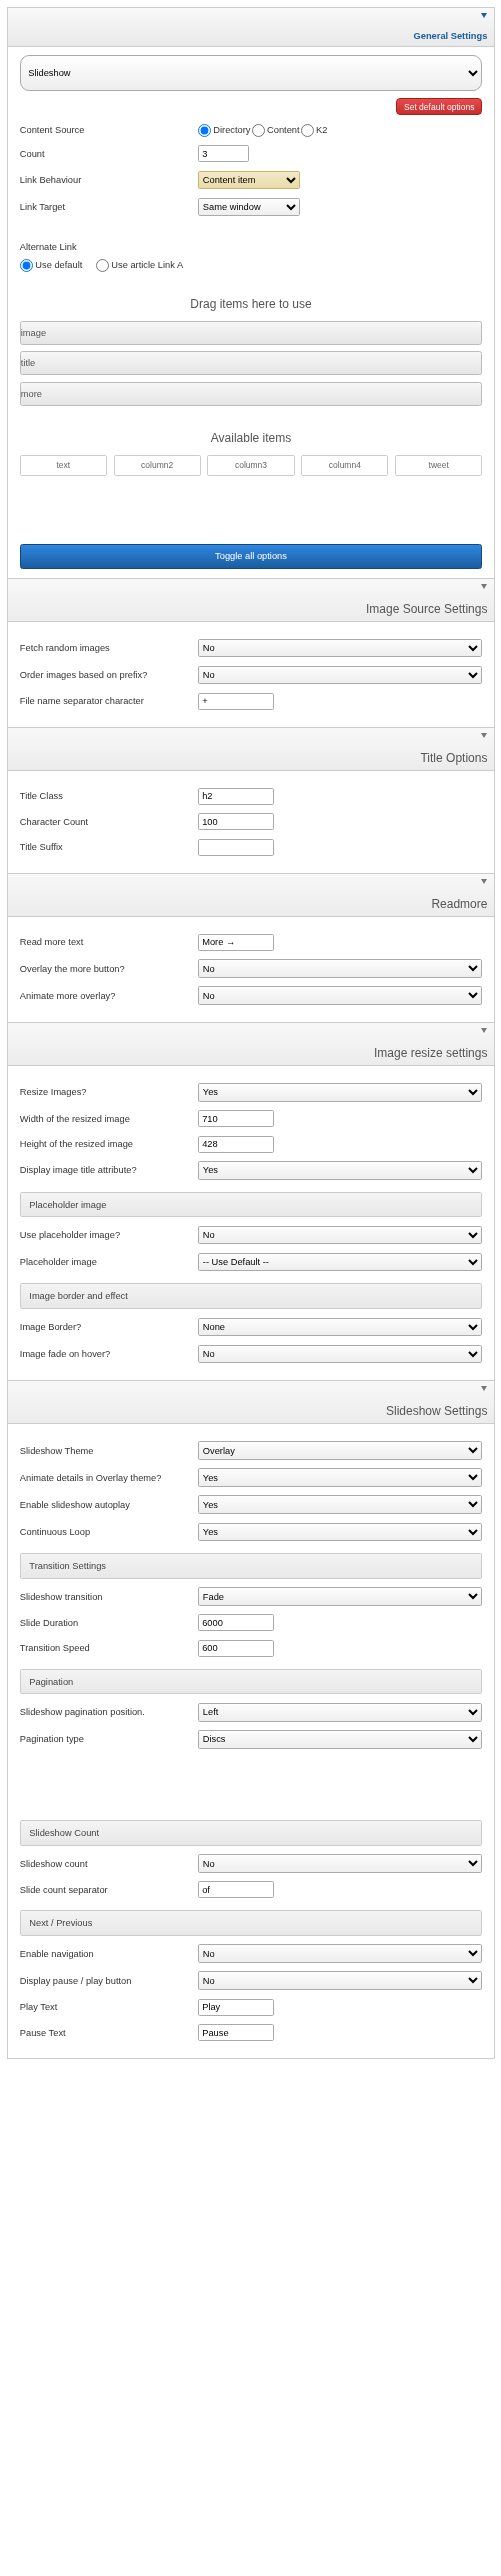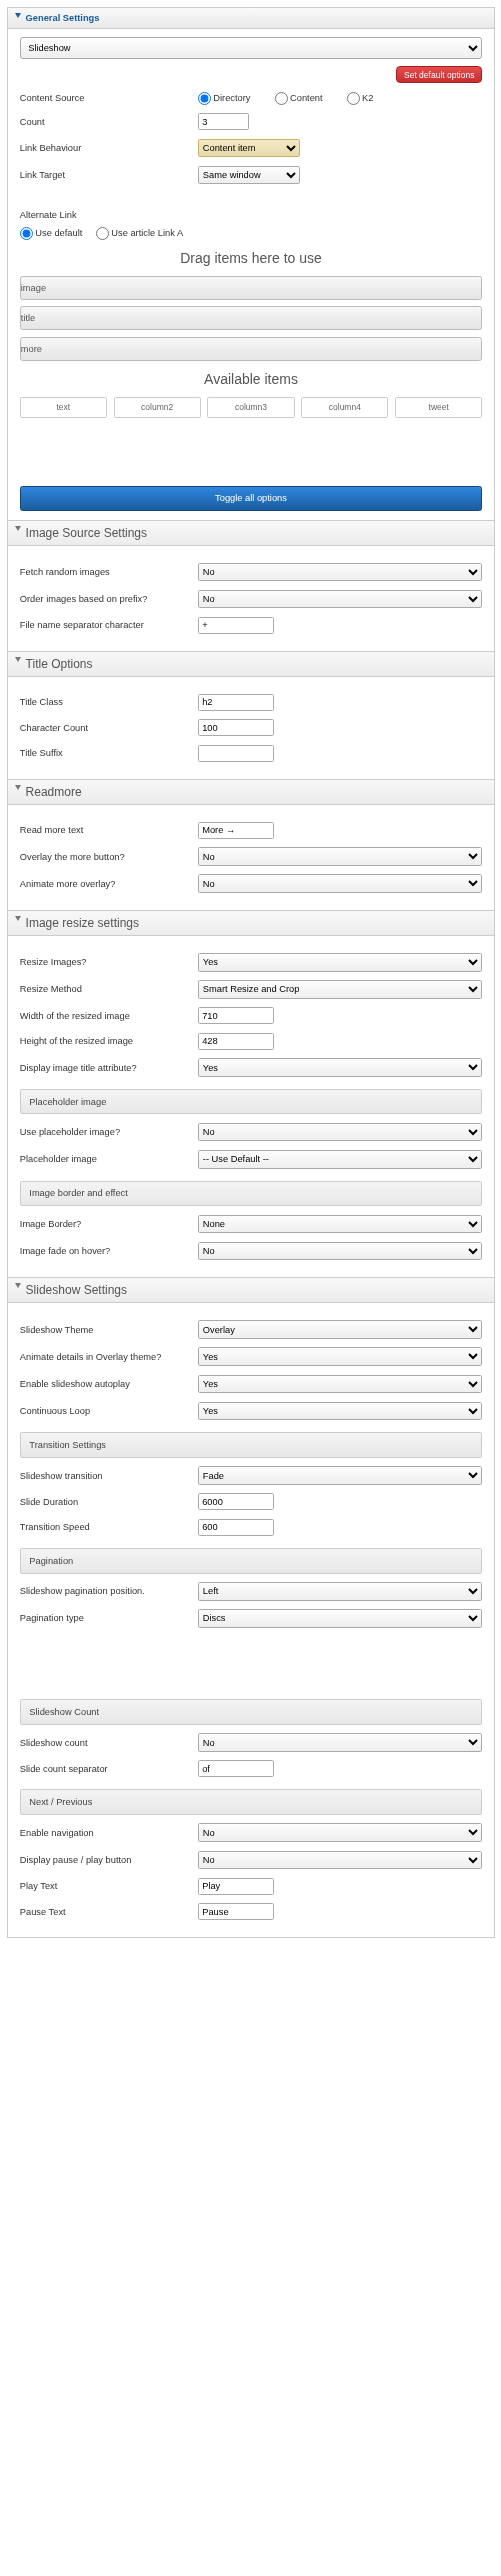--- a/index.html
+++ b/index.html
@@ -13,46 +13,47 @@
   .panel {
     border: 0.8px solid #ccc;
     margin: 6.8px;
     background: #fff;
   }
   .section-head {
     background: linear-gradient(#f9f9f9,#e9e9e9);
     border-bottom: 0.8px solid #ccc;
     padding: 5px 6.8px;
     display: flex;
-    align-items: flex-start;
-    gap: 5px;
+    align-items: flex-end;
+    gap: 13px;
     font-weight: bold;
     color: #1a5da0;
+    flex-direction: column;
   }
   .section-head.sub {
     color: #555;
     font-weight: normal;
     font-size: 12px;
     background: linear-gradient(#f8f8f8,#ececec);
     border-top: 0.8px solid #ccc;
   }
   .tri {
     width: 0; height: 0;
     border-left: 3.4px solid transparent;
     border-right: 3.4px solid transparent;
     border-top: 5px solid #1a5da0;
   }
   .section-body {
     padding: 8.5px 12px;
   }
   .select-full {
     width: 100%;
-    height: 22px;
+    height: 36px;
     border: 0.8px solid #aaa;
-    border-radius: 3px;
+    border-radius: 9px;
     background: linear-gradient(#fff,#eee);
     font-size: 9.3px;
     padding: 0 3.4px;
   }
   .row-right {
     display: flex;
     justify-content: flex-end;
     margin-top: 6.8px;
   }
   .btn-red {
@@ -71,21 +72,21 @@
   }
   .form-label {
     width: 178px;
     font-size: 9.3px;
     color: #333;
   }
   .form-field {
     flex: 1;
     display: flex;
     align-items: center;
-    gap: 24px;
+    gap: 1px;
   }
   input[type=radio] { margin-right: 2.5px; vertical-align: middle; }
   .radio-lbl { font-size: 9.3px; }
   .txt-sm {
     height: 17px;
     border: 0.8px solid #aaa;
     border-radius: 1.7px;
     padding: 0 3.4px;
     font-size: 9.3px;
     background: #fff;
@@ -98,23 +99,23 @@
     height: 18.6px;
     border: 0.8px solid #aaa;
     border-radius: 1.7px;
     background: linear-gradient(#fdfdfd,#eee);
     font-size: 9.3px;
     padding: 0 0;
   }
   .sel-tan { background: linear-gradient(#f4e9c8,#e8dba8); border-color:#c8b36d; }
   .subheading {
     text-align: center;
-    font-size: 14px;
+    font-size: 12px;
     color: #555;
-    margin: 10px 0 10px;
+    margin: 25px 0 10px;
   }
   .drag-btn {
     display: block;
     width: 100%;
     background: linear-gradient(#f7f7f7,#e5e5e5);
     border: 0.8px solid #bbb;
     border-radius: 2.5px;
     padding: 6px 0;
     font-size: 9.3px;
     color: #555;
@@ -312,26 +313,20 @@
     <span>Image resize settings</span>
   </div>
   <div class="section-body">
     <div class="form-row">
       <div class="form-label">Resize Images?</div>
       <div class="form-field">
           <select class="sel-sm w-wide"><option>Yes</option></select>
         </div>
     </div>
     <div class="form-row">
-      <div class="form-label">Resize Method</div>
-      <div class="form-field">
-          <select class="sel-sm w-wide"><option>Smart Resize and Crop</option></select>
-        </div>
-    </div>
-    <div class="form-row">
       <div class="form-label">Width of the resized image</div>
       <div class="form-field">
           <input class="txt-sm w90" value="710" style="">
         </div>
     </div>
     <div class="form-row">
       <div class="form-label">Height of the resized image</div>
       <div class="form-field">
           <input class="txt-sm w90" value="428" style="">
         </div>

